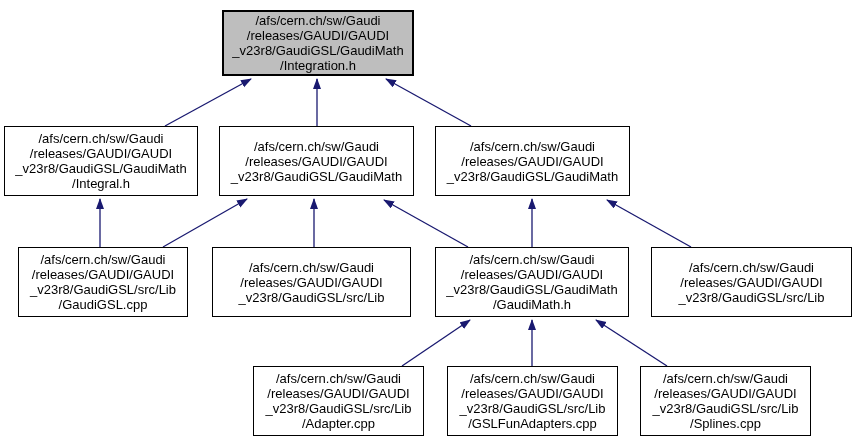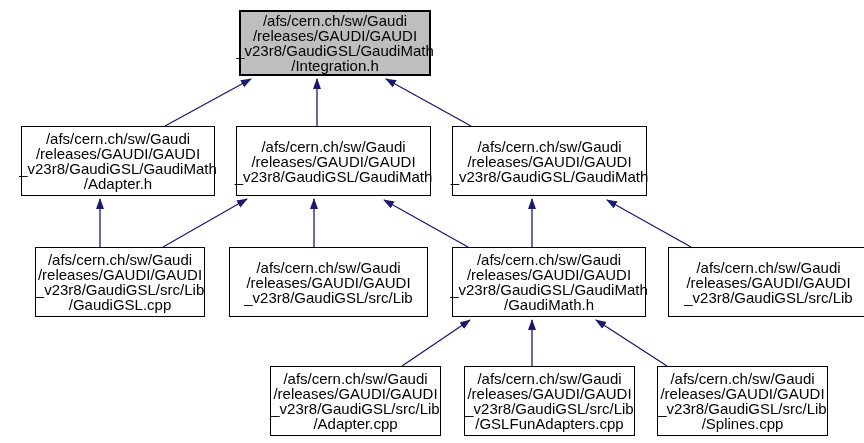--- a/index.html
+++ b/index.html
@@ -20,26 +20,25 @@
   .node {
     position: absolute;
     box-sizing: border-box;
     border: 1px solid #000000;
     background: #ffffff;
     display: flex;
     flex-direction: column;
     justify-content: center;
     align-items: center;
     text-align: center;
-    font-size: 15px;
+    font-size: 13px;
     line-height: 15px;
     color: #000000;
     cursor: pointer;
     white-space: nowrap;
-    margin-left: 17px;
   }
   .node.main {
     border-width: 2px;
     background: #bebebe;
     cursor: default;
   }
   .node span { display: block; }
 
   
   #n-integration          { left: 222px; top: 10px;  width: 192px; height: 66px; }
@@ -83,21 +82,21 @@
     <span>/afs/cern.ch/sw/Gaudi</span>
     <span>/releases/GAUDI/GAUDI</span>
     <span>_v23r8/GaudiGSL/GaudiMath</span>
     <span>/Integration.h</span>
   </div>
 
   <div class="node" id="n-integral-h" style="background: rgb(255, 255, 255); border-color: rgb(0, 0, 0); color: rgb(0, 0, 0);">
     <span>/afs/cern.ch/sw/Gaudi</span>
     <span>/releases/GAUDI/GAUDI</span>
     <span>_v23r8/GaudiGSL/GaudiMath</span>
-    <span>/Adapter.h</span>
+    <span>/Integral.h</span>
   </div>
 
   <div class="node" id="n-ndi-h" style="background: rgb(255, 255, 255); border-color: rgb(0, 0, 0); color: rgb(0, 0, 0);">
     <span>/afs/cern.ch/sw/Gaudi</span>
     <span>/releases/GAUDI/GAUDI</span>
     <span>_v23r8/GaudiGSL/GaudiMath</span>
   </div>
 
   <div class="node" id="n-nii-h" style="background: rgb(255, 255, 255); border-color: rgb(0, 0, 0); color: rgb(0, 0, 0);">
     <span>/afs/cern.ch/sw/Gaudi</span>

